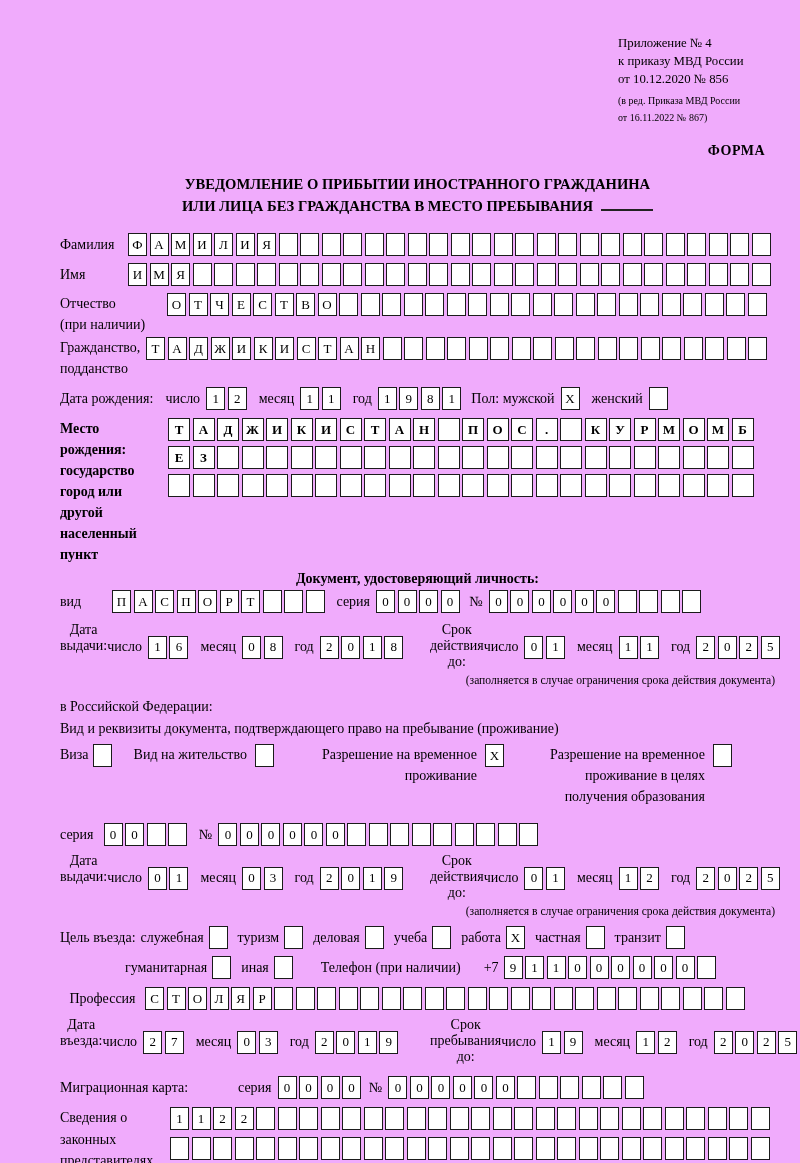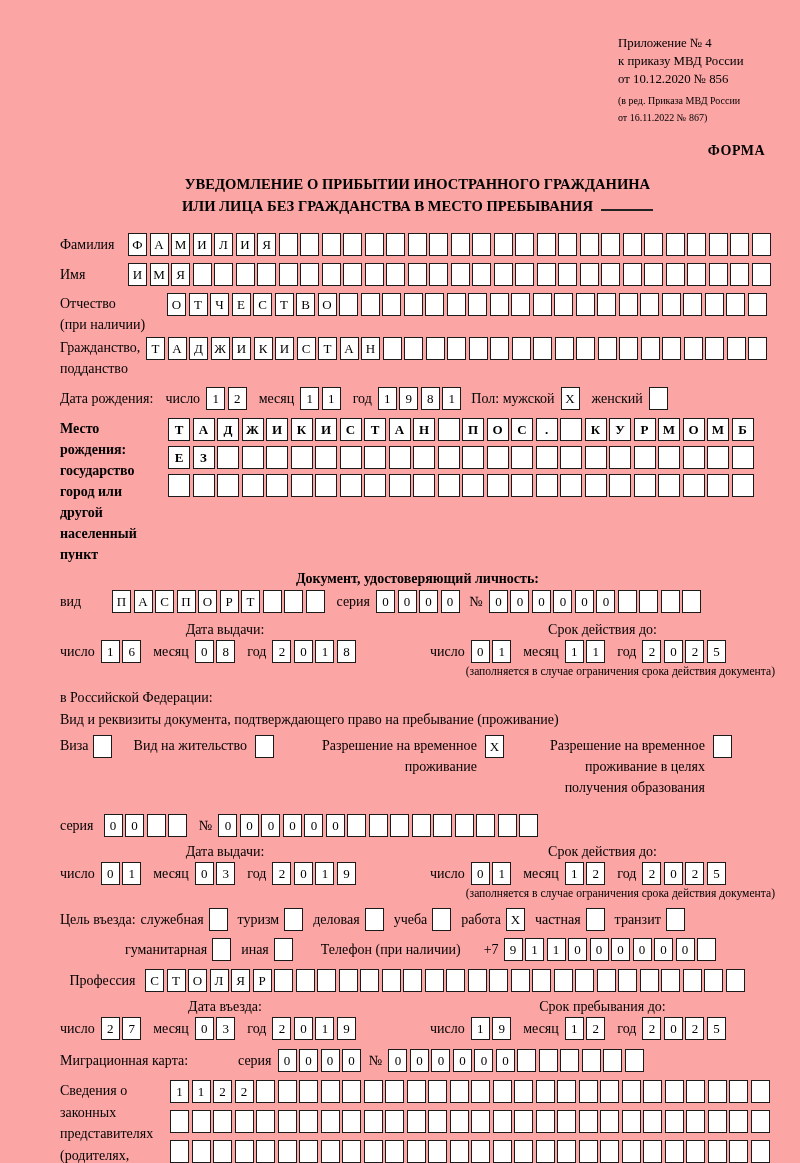--- a/index.html
+++ b/index.html
@@ -1,39 +1,39 @@
 <!DOCTYPE html>
 <html><head>
 <meta charset="utf-8">
 <style>
   html,body{margin:0;padding:0;background:#fff;}
   .page{width:800px;height:1163px;box-sizing:border-box;padding:34px 25px 10px 60px;
         font-family:"Liberation Serif","DejaVu Serif",serif;color:#000;font-size:14px;
-        position:relative;overflow:hidden;background:#fca5a5;}
+        position:relative;overflow:hidden;background:#f0abfc;}
   
   .appendix{margin-left:558px;font-size:12.8px;line-height:18px;}
   .edition{margin-left:558px;font-size:10px;line-height:17px;margin-top:4px;}
   .forma{font-weight:bold;text-align:right;padding-right:10px;margin-top:17px;font-size:14px;letter-spacing:.5px;}
   
   .title{text-align:center;font-weight:bold;font-size:14.6px;line-height:22px;margin-top:14px;}
   .blankline{display:inline-block;width:52px;border-bottom:2px solid #222;height:1px;vertical-align:baseline;margin-left:8px;}
   .sect{font-weight:bold;font-size:13.6px;margin-top:24px;letter-spacing:.2px;}
   
   .row{display:flex;align-items:center;margin-top:5px;}
   .row.top{align-items:flex-start;}
   .lbl{flex:none;}
   .cells{display:flex;gap:2.5px;flex:none;}
   .cell{box-sizing:border-box;flex:none;width:19px;height:23px;border:1.6px solid #1b1b1b;
         display:flex;align-items:center;justify-content:center;font-size:13px;background:#fff;}
   .cells.wide .cell{width:22px;}
   .stack{display:flex;flex-direction:column;gap:5px;}
   .lblcol{flex:none;line-height:21px;}
   
   .datepair{display:flex;margin-top:9px;}
-  .datecol{display:flex;flex-direction:column;}
+  .datecol{display:flex;flex-direction:row;}
   .datecol .dhead{text-align:center;margin-bottom:2px;}
   .dcells{display:flex;align-items:center;}
   .dlbl{margin:0 6px 0 0;}
   .dlbl.mid{margin-left:12px;}
   .limit-note{font-size:11.6px;text-align:right;margin-top:2px;}
   .para{margin-top:9px;line-height:22px;}
   
   .opts{display:flex;align-items:flex-start;margin-top:4px;}
   .opt{display:flex;align-items:flex-start;}
   .opt-lbl{text-align:right;line-height:21px;}

